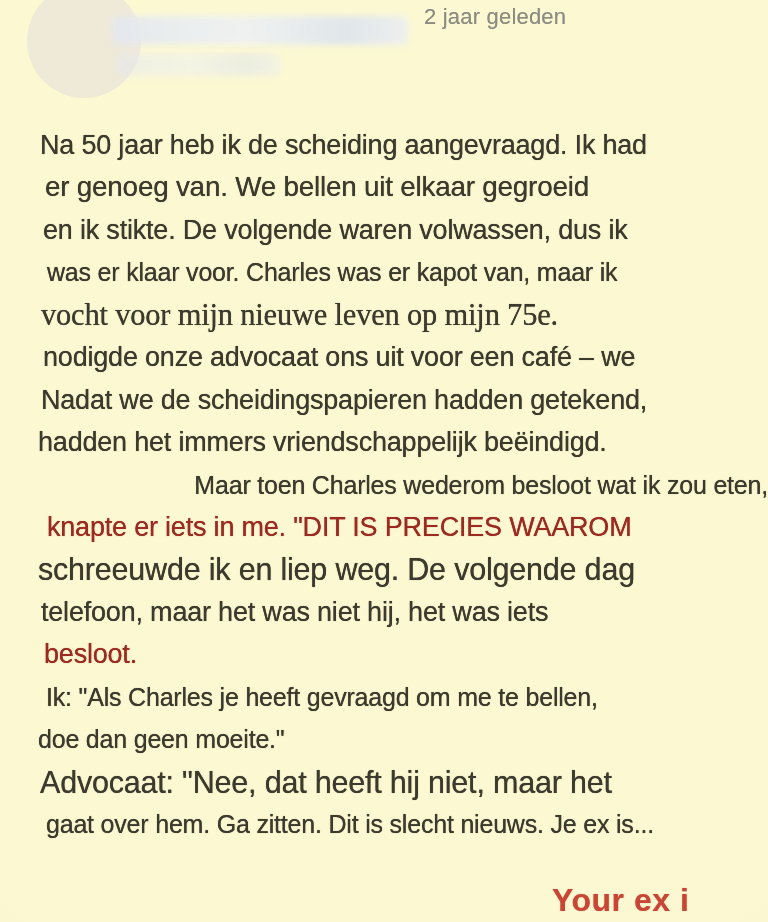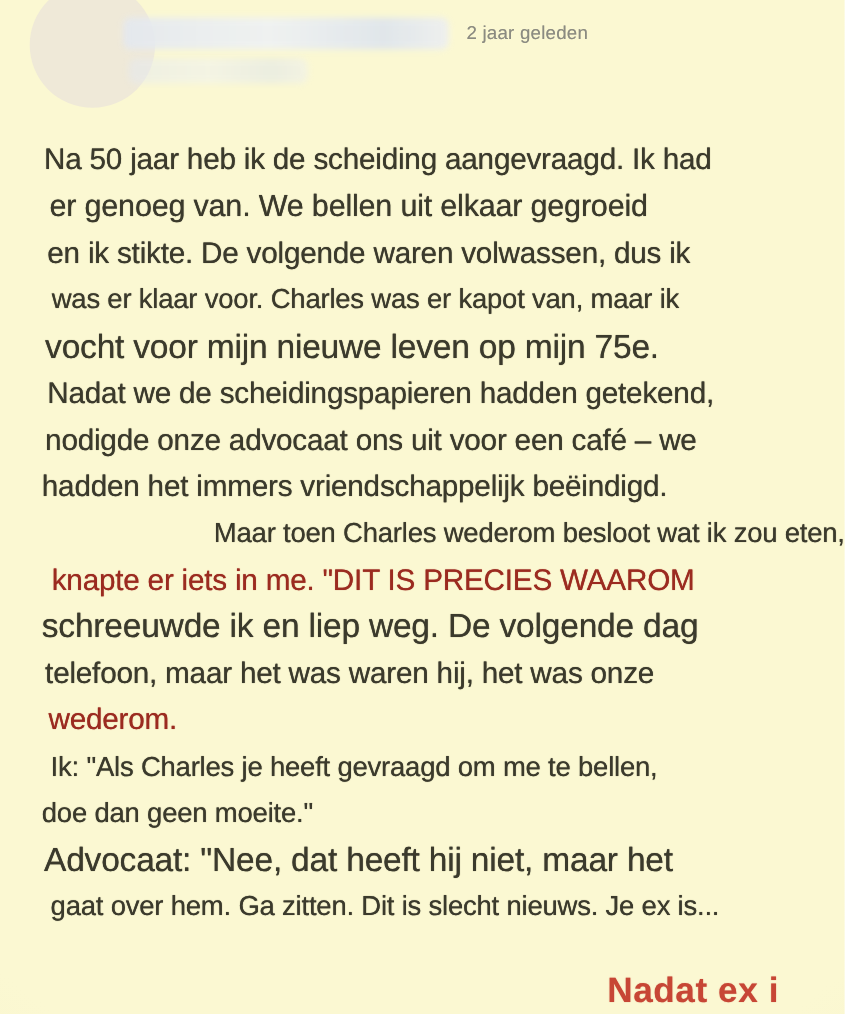--- a/index.html
+++ b/index.html
@@ -36,41 +36,41 @@
     filter:blur(3px);
   }
   .name-blur{
     position:absolute;border-radius:7px;
     background:linear-gradient(90deg,#e3e8f0 0%,#eef1f5 45%,#dde4ee 80%,#edeff2 100%);
     filter:blur(3px);
   }
   .name-blur.primary{left:112px;top:16px;width:296px;height:29px;opacity:.88;}
   .name-blur.secondary{left:117px;top:53px;width:163px;height:23px;opacity:.5;}
   .timestamp{
-    position:absolute;left:424px;top:20px;
-    font-size:17px;color:var(--ts);letter-spacing:.2px;
+    position:absolute;left:424px;top:4px;
+    font-size:22px;color:var(--ts);letter-spacing:.2px;
     text-shadow:0 0 .5px rgba(139,139,129,.6);
   }
 
   
   .story{position:absolute;left:38px;top:124px;right:0;}
   .line{
     height:42.45px;line-height:42.45px;white-space:nowrap;
     color:var(--ink);letter-spacing:-.2px;
     text-shadow:0 0 .7px currentColor;
   }
   .line.red{color:var(--red);}
   .line.size-normal{font-size:27px;}
   .line.size-large{font-size:30.5px;}
   .line.size-small{font-size:25px;}
   .line:nth-child(1){margin-left:2px;}
   .line:nth-child(2){margin-left:7px;font-size:27.8px;}
   .line:nth-child(3){margin-left:5px;}
   .line:nth-child(4){margin-left:9px;}
-  .line:nth-child(5){margin-left:3px;}
+  .line:nth-child(5){margin-left:3px;font-family:Liberation Serif, serif;}
   .line:nth-child(6){margin-left:5px;}
   .line:nth-child(7){margin-left:3px;}
   .line:nth-child(8){margin-left:0;}
   .line:nth-child(9){margin-left:7px;text-align:right;}
   .line:nth-child(10){margin-left:9px;}
   .line:nth-child(11){margin-left:0;}
   .line:nth-child(12){margin-left:3px;}
   .line:nth-child(13){margin-left:6px;}
   .line:nth-child(14){margin-left:8px;}
   .line:nth-child(15){margin-left:0;}
@@ -100,29 +100,29 @@
     <div class="name-blur secondary"></div>
     <div class="timestamp">2 jaar geleden</div>
   </div>
 
   <div class="story" id="story">
       <div class="line size-normal">Na 50 jaar heb ik de scheiding aangevraagd. Ik had</div>
       <div class="line size-normal">er genoeg van. We bellen uit elkaar gegroeid</div>
       <div class="line size-normal">en ik stikte. De volgende waren volwassen, dus ik</div>
       <div class="line size-small">was er klaar voor. Charles was er kapot van, maar ik</div>
       <div class="line size-large">vocht voor mijn nieuwe leven op mijn 75e.</div>
+      <div class="line size-normal">nodigde onze advocaat ons uit voor een café – we</div>
       <div class="line size-normal">Nadat we de scheidingspapieren hadden getekend,</div>
-      <div class="line size-normal">nodigde onze advocaat ons uit voor een café – we</div>
       <div class="line size-normal">hadden het immers vriendschappelijk beëindigd.</div>
       <div class="line size-small">Maar toen Charles wederom besloot wat ik zou eten,</div>
       <div class="line red size-normal">knapte er iets in me. "DIT IS PRECIES WAAROM</div>
       <div class="line size-large">schreeuwde ik en liep weg. De volgende dag</div>
-      <div class="line size-normal">telefoon, maar het was waren hij, het was onze</div>
-      <div class="line red size-normal">wederom.</div>
+      <div class="line size-normal">telefoon, maar het was niet hij, het was iets</div>
+      <div class="line red size-normal">besloot.</div>
       <div class="line size-small">Ik: "Als Charles je heeft gevraagd om me te bellen,</div>
       <div class="line size-small">doe dan geen moeite."</div>
       <div class="line size-large">Advocaat: "Nee, dat heeft hij niet, maar het</div>
       <div class="line size-small">gaat over hem. Ga zitten. Dit is slecht nieuws. Je ex is...</div>
     </div>
 
-  <div class="watermark">Nadat ex i</div>
+  <div class="watermark">Your ex i</div>
 
 </div>
 
 </body></html>

